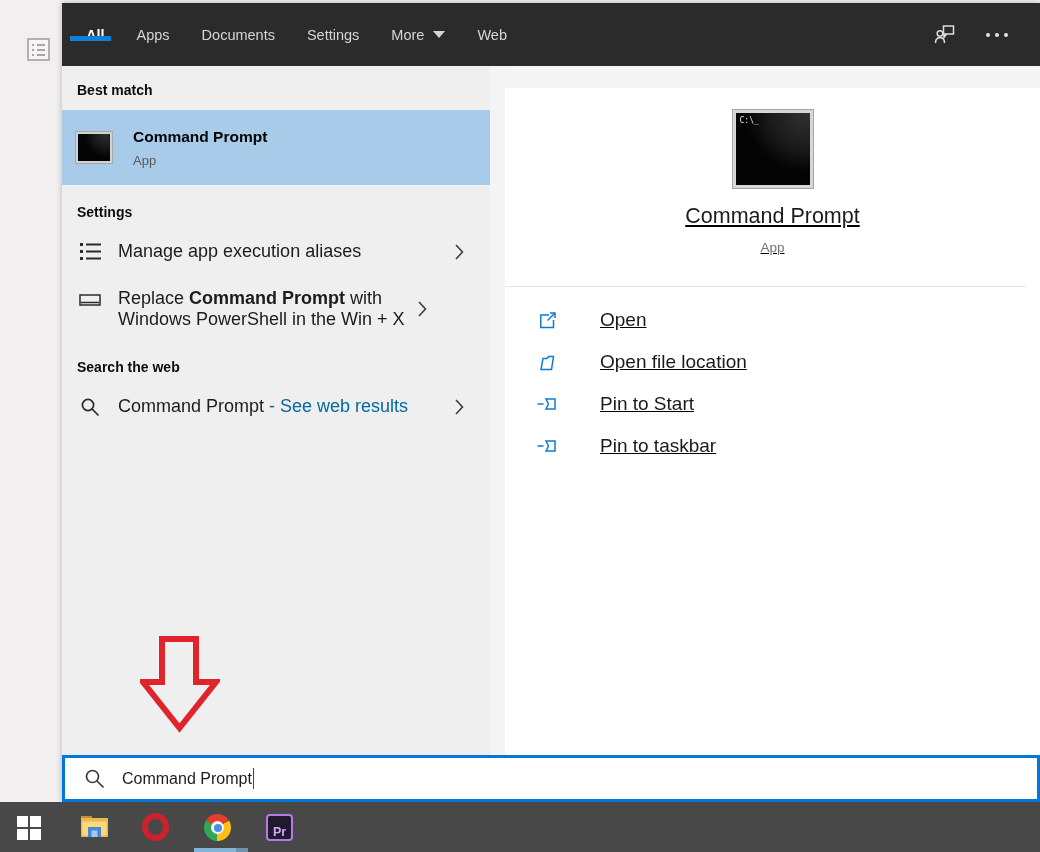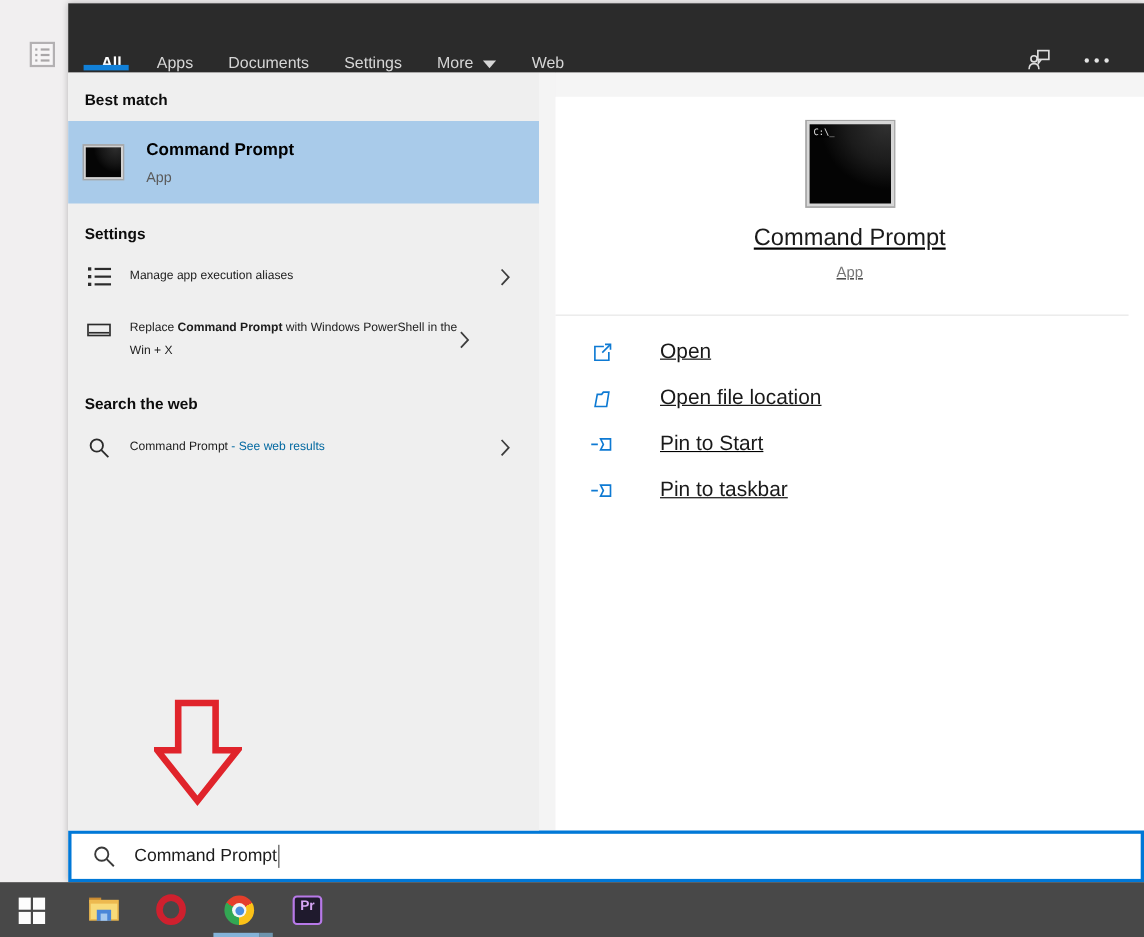--- a/index.html
+++ b/index.html
@@ -10,21 +10,21 @@
   .desktop-note-icon { position:absolute; left:27px; top:38px; width:23px; height:23px;
     border:2px solid #b3b0b2; background:#f6f4f5; display:flex; flex-direction:column;
     justify-content:center; gap:3px; padding:3px; }
   .desktop-note-icon i { display:block; height:2px; background:#a9a6a8; position:relative; margin-left:5px; }
   .desktop-note-icon i::before { content:""; position:absolute; left:-5px; top:0; width:2px; height:2px; background:#a9a6a8; }
 
   
   .flyout { position:absolute; left:62px; top:3px; width:978px; height:799px; display:flex; flex-direction:column; box-shadow:0 0 6px rgba(0,0,0,.25); }
 
   
-  .tabs-bar { height:63px; background:#2b2b2b; display:flex; align-items:flex-end; padding-left:14px; flex:none; }
+  .tabs-bar { height:63px; background:#2b2b2b; display:flex; align-items:center; padding-left:8px; flex:none; }
   .tab { display:flex; align-items:center; padding:0 16px; color:#d6d6d6; font-size:14.5px; position:relative; cursor:default; }
   .tab.active { color:#ffffff; font-weight:bold; }
   .tab.active::after { content:""; position:absolute; left:0; right:10px; bottom:2px; height:5px; background:#1180d8; }
   .tab .caret { width:0; height:0; border-left:6px solid transparent; border-right:6px solid transparent; border-top:7px solid #d6d6d6; margin-left:9px; }
   .tabs-right { margin-left:auto; display:flex; align-items:center; gap:26px; padding-right:30px; }
   .dots { display:flex; gap:5px; align-items:center; padding:6px 2px; }
   .dots b { width:4px; height:4px; border-radius:50%; background:#e3e3e3; }
 
   
   .content { display:flex; height:689px; flex:none; }
@@ -36,21 +36,21 @@
   .section-header { font-size:14px; font-weight:bold; color:#0c0c0c; padding:16px 0 12px 15px; }
   .best-match-row { height:75px; background:#a9cbea; display:flex; align-items:center; padding-left:14px; }
   .bm-title { font-size:15.5px; font-weight:bold; color:#000; }
   .bm-sub { font-size:13px; color:#5a5a5a; margin-top:7px; }
   .bm-text { margin-left:21px; }
 
   .cmd-icon-small { width:36px; height:31px; background:#060606; border:2px solid #d2d2d2; outline:1px solid #a8a8a8; flex:none;
     background-image:radial-gradient(90% 120% at 85% 0%, #2e2e2e 0%, #161616 45%, #050505 70%); }
 
   .result-item { display:flex; align-items:center; padding:9px 14px 9px 17px; position:relative; }
-  .result-item .r-label { margin-left:17px; font-size:11px; color:#1c1c1c; line-height:21px; flex:1; }
+  .result-item .r-label { margin-left:17px; font-size:18px; color:#1c1c1c; line-height:21px; flex:1; }
   .settings-gap { height:8px; }
   .r-icon { width:22px; flex:none; display:flex; justify-content:center; }
   .chevron { flex:none; margin-right:12px; }
   .wrap-300 { max-width:300px; }
   .gray-text { color:#0369a1; }
 
   
   .red-arrow { position:absolute; left:78px; top:570px; }
 
   
@@ -83,21 +83,21 @@
   .explorer { left:80px; }
   .opera { left:142px; top:11px; width:27px; height:28px; border:6px solid #cf202e; border-radius:50%; }
   .chrome { left:204px; top:12px; width:27px; height:27px; border-radius:50%;
     background:conic-gradient(from 60deg, #fbc117 0 120deg, #32a753 0 240deg, #e43e2b 0 360deg);
     position:absolute; }
   .chrome::before { content:""; position:absolute; left:7px; top:7px; width:13px; height:13px; background:#f4f6f5; border-radius:50%; }
   .chrome::after { content:""; position:absolute; left:9.5px; top:9.5px; width:8px; height:8px; background:#4a8ede; border-radius:50%; }
   .chrome-underline { position:absolute; left:194px; bottom:0; width:42px; height:4px; background:#84b3d8; }
   .chrome-underline::after { content:""; position:absolute; right:-12px; top:0; width:12px; height:4px; background:#6e94ad; }
   .premiere { left:266px; top:12px; width:27px; height:27px; background:#1f1a2d; border:2px solid #b779e8; border-radius:4px;
-    display:flex; align-items:flex-start; justify-content:center; font-size:12.5px; font-weight:bold; color:#d6a6f5; }
+    display:flex; align-items:flex-end; justify-content:center; font-size:12.5px; font-weight:bold; color:#d6a6f5; }
 
   svg { display:block; }
 </style>
 </head>
 <body>
 
 <span class="desktop-note-icon">
     <i></i>
     <i></i>
     <i></i>

